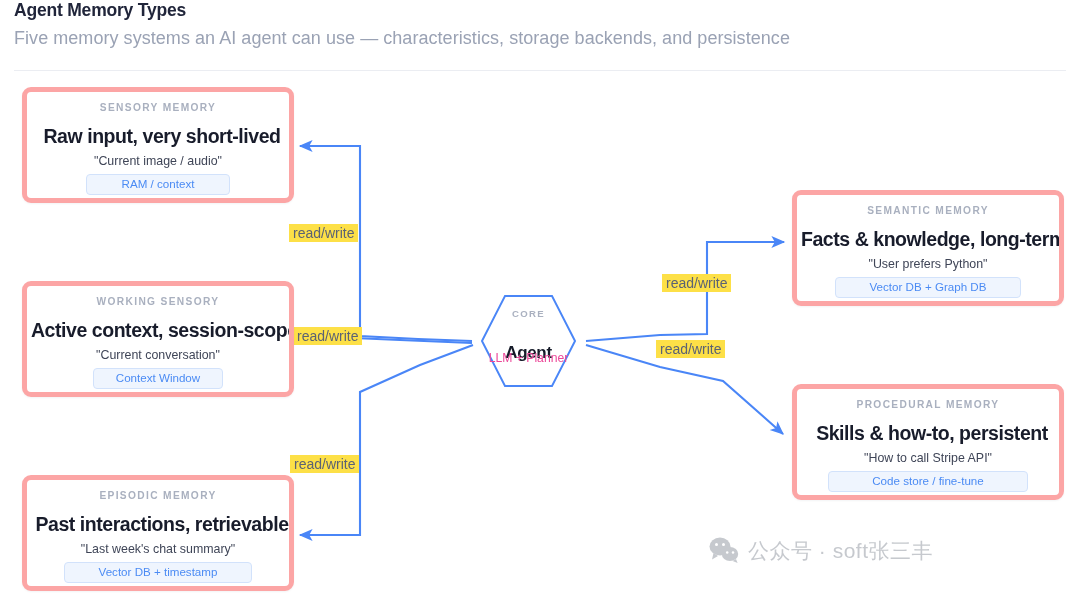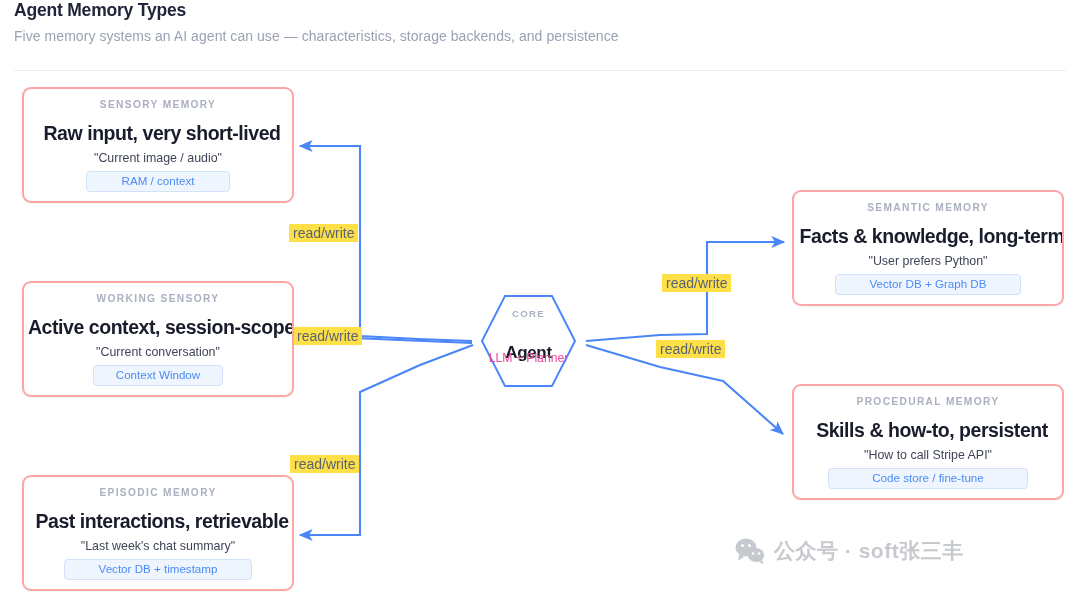--- a/index.html
+++ b/index.html
@@ -30,21 +30,21 @@
     top: 0px;
     font-size: 17.5px;
     font-weight: bold;
     letter-spacing: -0.2px;
     color: #20253a;
   }
   #page-subtitle {
     position: absolute;
     left: 14px;
     top: 28px;
-    font-size: 14px;
+    font-size: 18px;
     font-weight: normal;
     color: #9aa2b4;
     letter-spacing: 0.05px;
   }
   #header-divider {
     position: absolute;
     left: 14px;
     top: 70px;
     width: 1052px;
     height: 1px;
@@ -64,21 +64,21 @@
     width: 1080px;
     height: 596px;
     pointer-events: none;
   }
 
   
   .card {
     position: absolute;
     box-sizing: border-box;
     background: #ffffff;
-    border: 2px solid #fca5a5;
+    border: 5px solid #fca5a5;
     border-radius: 9px;
     box-shadow: 0 1px 2px rgba(24, 32, 60, 0.05);
     overflow: hidden;
     padding-left: 27px;
   }
   .card-kind {
     position: absolute;
     left: 0;
     width: 100%;
     top: 10px;
@@ -208,30 +208,28 @@
   }
   #edge-label-sensory    { left: 289px; top: 224px; }
   #edge-label-working    { left: 293px; top: 327px; }
   #edge-label-episodic   { left: 290px; top: 455px; }
   #edge-label-semantic   { left: 662px; top: 274px; }
   #edge-label-procedural { left: 656px; top: 340px; }
 
   
   #watermark {
     position: absolute;
-    left: 735px;
+    left: 709px;
     top: 537px;
     display: flex;
-    align-items: center;
     gap: 9px;
     color: #c6c9ce;
     font-size: 21px;
     letter-spacing: 0.5px;
     user-select: none;
-    font-weight: bold;
   }
   #watermark-icon { display: block; }
   #watermark-text { color: #c6c9ce; }
 </style>
 </head>
 <body>
 
 <div id="header">
   <div id="page-title">Agent Memory Types</div>
   <div id="page-subtitle">Five memory systems an AI agent can use — characteristics, storage backends, and persistence</div>

